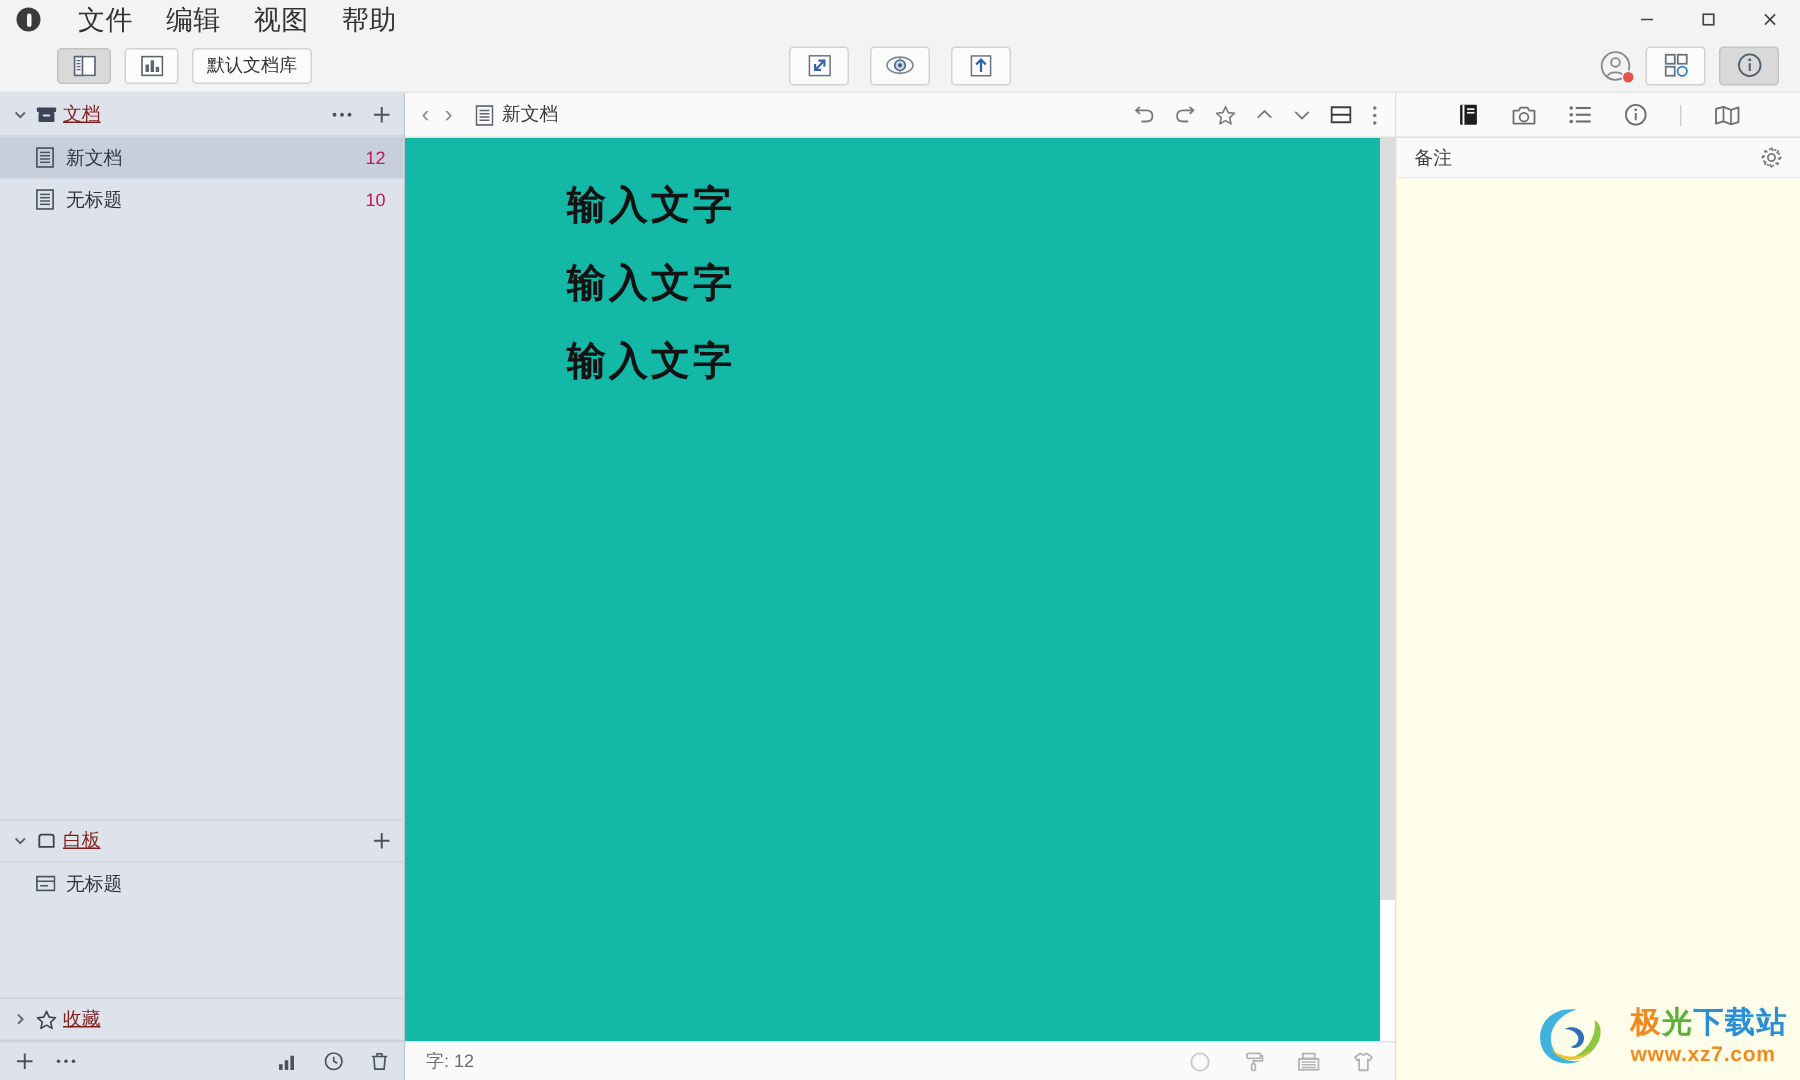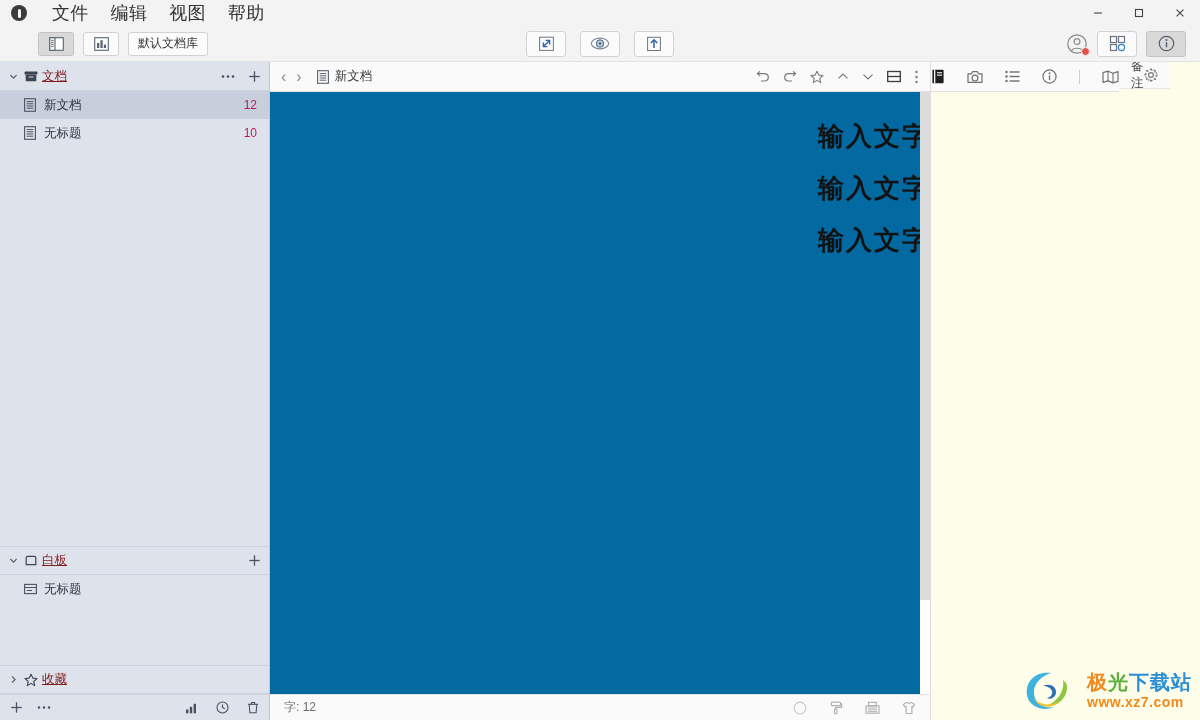--- a/index.html
+++ b/index.html
@@ -106,21 +106,21 @@
     height: 30px; flex: 0 0 30px; background: #fafafa; border-bottom: 1px solid #e0e0e0;
     display: flex; align-items: center; padding: 0 11px;
   }
   .dh-nav { display: flex; align-items: center; gap: 10px; color: #8c8c8c; }
   .dh-nav span { cursor: default; }
   .dh-title-wrap { display: flex; align-items: center; gap: 6px; margin-left: 15px; }
   .dh-title { font-size: 12.5px; color: #3a3a3a; }
   .dh-actions { margin-left: auto; display: flex; align-items: center; gap: 13px; color: #7a7a7a; }
   .dh-actions .dh-act { cursor: default; display: flex; align-items: center; justify-content: center; }
 
-  .editor-area { flex: 1 1 auto; position: relative; background: #0369a1; overflow: hidden; text-align: right; }
+  .editor-area { flex: 1 1 auto; position: relative; background: #14b8a6; overflow: hidden; }
   .editor-page { padding: 32px 0 0 108px; }
   .doc-line {
     font-family: "Liberation Serif", "DejaVu Serif", serif;
     font-size: 26px; font-weight: 700; color: #121212;
     letter-spacing: 2px; line-height: 1; margin-bottom: 26px;
   }
   .scroll-track {
     position: absolute; right: 0; top: 0; width: 10px; height: 100%;
     background: #fdfdfd;
   }
@@ -131,21 +131,21 @@
 
   .status-bar {
     height: 26px; flex: 0 0 26px; background: #fafafa; border-top: 1px solid #e3e3e3;
     display: flex; align-items: center; padding: 0 14px;
     font-size: 12px; color: #6c6c6c;
   }
   .sb-right { margin-left: auto; display: flex; align-items: center; gap: 22px; color: #b6b6b6; }
 
   
   .right-panel {
-    width: 270px; flex: 0 0 270px; display: flex; 
+    width: 270px; flex: 0 0 270px; display: flex; flex-direction: column;
     background: #fdfde9; border-left: 1px solid #dedede; min-height: 0;
   }
   .rp-tabs {
     height: 30px; flex: 0 0 30px; background: #fafafa; border-bottom: 1px solid #e0e0e0;
     display: flex; align-items: center; justify-content: center; gap: 22px; color: #6f6f6f;
   }
   .rp-tab { cursor: default; display: flex; align-items: center; justify-content: center; }
   .rp-tab.active { color: #1d1d1d; }
   .rp-div { width: 1px; height: 14px; background: #cfcfcf; }
   .rp-header {

